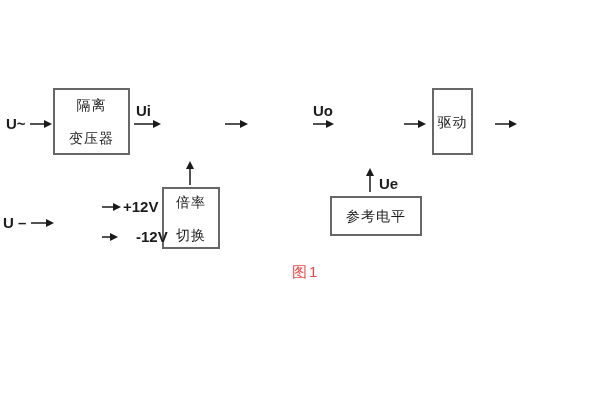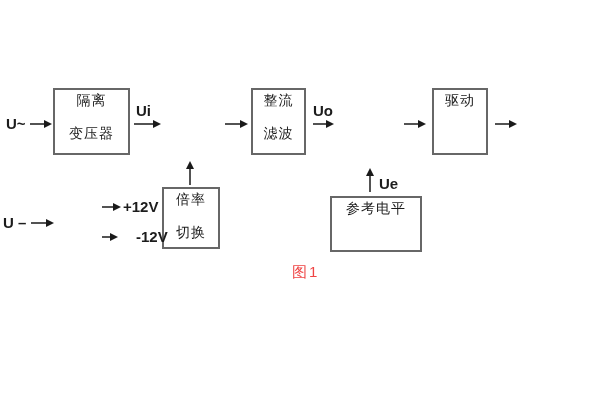--- a/index.html
+++ b/index.html
@@ -23,21 +23,21 @@
     height: 400px;
   }
   .box {
     position: absolute;
     box-sizing: border-box;
     border: 2px solid #676767;
     background: #ffffff;
     display: flex;
     flex-direction: column;
     align-items: center;
-    justify-content: flex-start;
+    justify-content: center;
     gap: 13px;
     color: #1c1c1c;
     font-size: 14px;
     line-height: 20px;
     letter-spacing: 1px;
     text-align: center;
   }
   .box span { display: block; white-space: nowrap; }
   .sig {
     position: absolute;
@@ -121,38 +121,34 @@
       </g>
     </g>
   </svg>
 
   <div class="box" style="left:53px; top:88px; width:77px; height:67px">
     <span>隔离</span>
     <span>变压器</span>
   </div>
 
 
-  <div class="box" style="left:251px; top:88px; width:55px; height:67px">
-    <span>整流</span>
-    <span>滤波</span>
-  </div>
 
 
-  <div class="box" style="left:432px; top:88px; width:56px; height:67px">
+  <div class="box" style="left:432px; top:88px; width:41px; height:67px">
     <span>驱动</span>
   </div>
 
 
 
   <div class="box" style="left:162px; top:187px; width:58px; height:62px">
     <span>倍率</span>
     <span>切换</span>
   </div>
 
-  <div class="box" style="left:330px; top:196px; width:92px; height:56px">
+  <div class="box" style="left:330px; top:196px; width:92px; height:40px">
     <span>参考电平</span>
   </div>
 
   <div class="sig" style="left:6px; top:116px">U~</div>
   <div class="sig" style="left:136px; top:103px">Ui</div>
   <div class="sig" style="left:313px; top:103px">Uo</div>
   <div class="sig" style="left:3px; top:215px">U –</div>
   <div class="sig" style="left:123px; top:199px">+12V</div>
   <div class="sig" style="left:136px; top:229px">-12V</div>
   <div class="sig" style="left:379px; top:176px">Ue</div>

